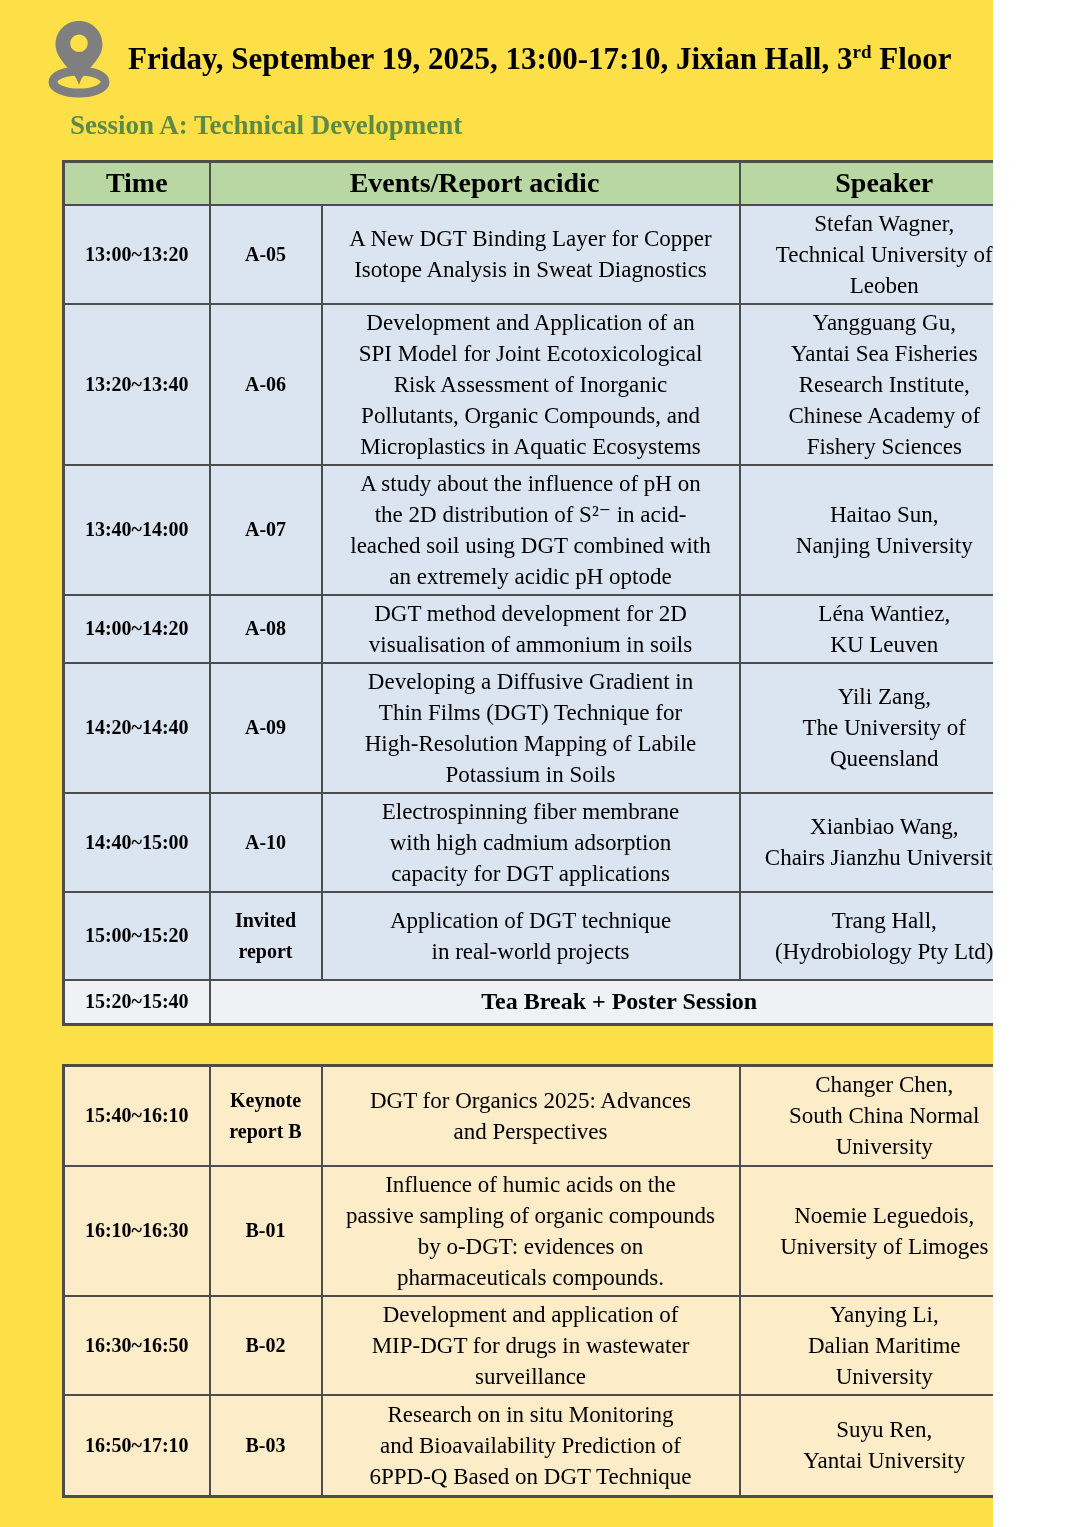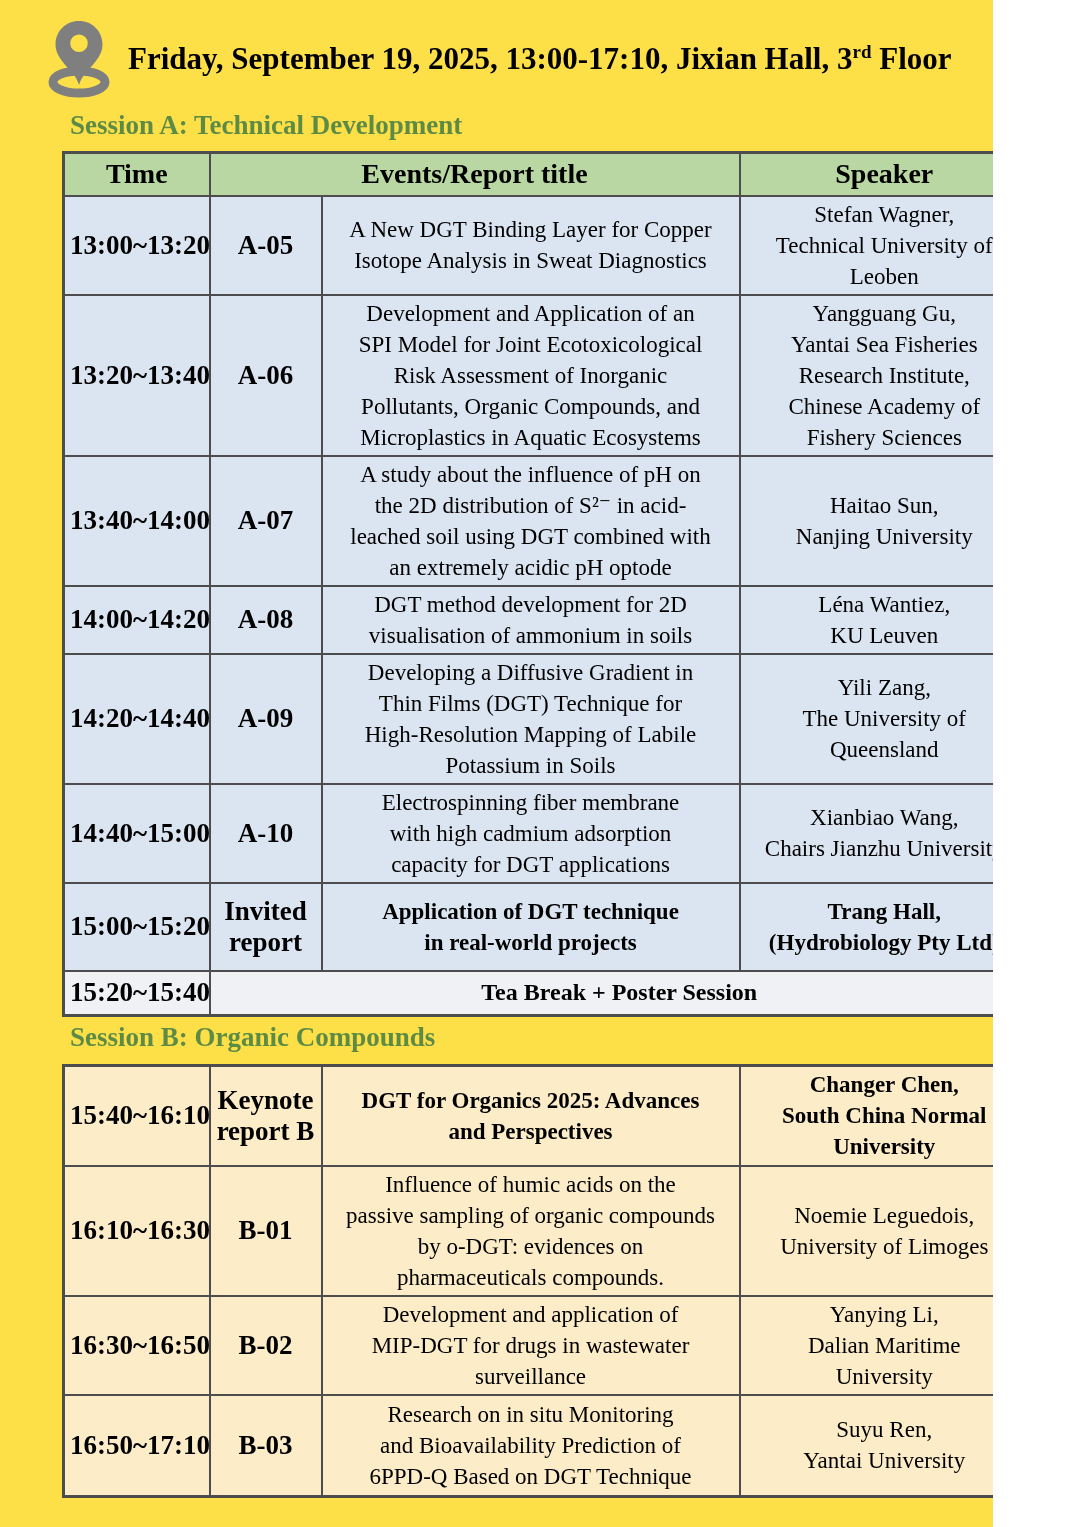--- a/index.html
+++ b/index.html
@@ -56,38 +56,38 @@
   .session-heading.a { top: 110px; }
   .session-heading.b { top: 1022px; }
   table.program {
     position: absolute;
     left: 62px;
     border-collapse: collapse;
     table-layout: fixed;
     width: 966px;
     border: 3px solid var(--border);
   }
-  table.table-a { top: 151px; background: var(--row-blue); }
+  table.table-a { top: 160px; background: var(--row-blue); }
   table.table-b { top: 1064px; background: var(--row-cream); }
   th, td {
     border: 2px solid var(--border);
     text-align: center;
     vertical-align: middle;
     white-space: pre-line;
     padding: 2px 5px;
     overflow: hidden;
   }
   th {
     background: var(--header-bg);
     font-size: 28px;
     font-weight: bold;
   }
   td { font-size: 23px; line-height: 31px; }
-  td.time, td.code { font-weight: bold; font-size: 27px; line-height: 31px; }
-  tr.bold-row td.title, tr.bold-row td.speaker { font-weight: bold; }
+  td.time, td.code { font-weight: bold; font-size: 20px; line-height: 31px; }
+  tr.bold-row td.title, tr.bold-row td.speaker { font-weight: normal; }
   tr.tea-row td { background: var(--tea-bg); }
   td.tea-label { font-weight: bold; font-size: 24px; }
   .pin-fill { fill: var(--pin-gray); }
   .pin-ring { fill: none; stroke: var(--pin-gray); stroke-width: 9; }
 </style>
 </head>
 <body>
 
 <div class="page">
 
@@ -108,21 +108,21 @@
   <table class="program table-a">
     <colgroup>
         <col style="width:146px">
         <col style="width:112px">
         <col style="width:418px">
         <col style="width:290px">
       </colgroup>
     <tbody>
         <tr style="height:43px">
       <th>Time</th>
-      <th colspan="2">Events/Report title</th>
+      <th colspan="2">Events/Report acidic</th>
       <th>Speaker</th>
     </tr>
     <tr style="height:92px">
       <td class="time">13:00~13:20</td>
       <td class="code">A-05</td>
       <td class="title">A New DGT Binding Layer for Copper
 Isotope Analysis in Sweat Diagnostics</td>
       <td class="speaker">Stefan Wagner,
 Technical University of
 Leoben</td>
@@ -189,21 +189,20 @@
 (Hydrobiology Pty Ltd)</td>
     </tr>
     <tr class="tea-row" style="height:45px">
       <td class="time">15:20~15:40</td>
       <td class="tea-label" colspan="3">Tea Break + Poster Session</td>
     </tr>
   </tbody>
     </table>
 
   <div class="session-heading b">
-    <span>Session B: Organic Compounds</span>
   </div>
 
   <table class="program table-b">
     <colgroup>
         <col style="width:146px">
         <col style="width:112px">
         <col style="width:418px">
         <col style="width:290px">
       </colgroup>
     <tbody>

